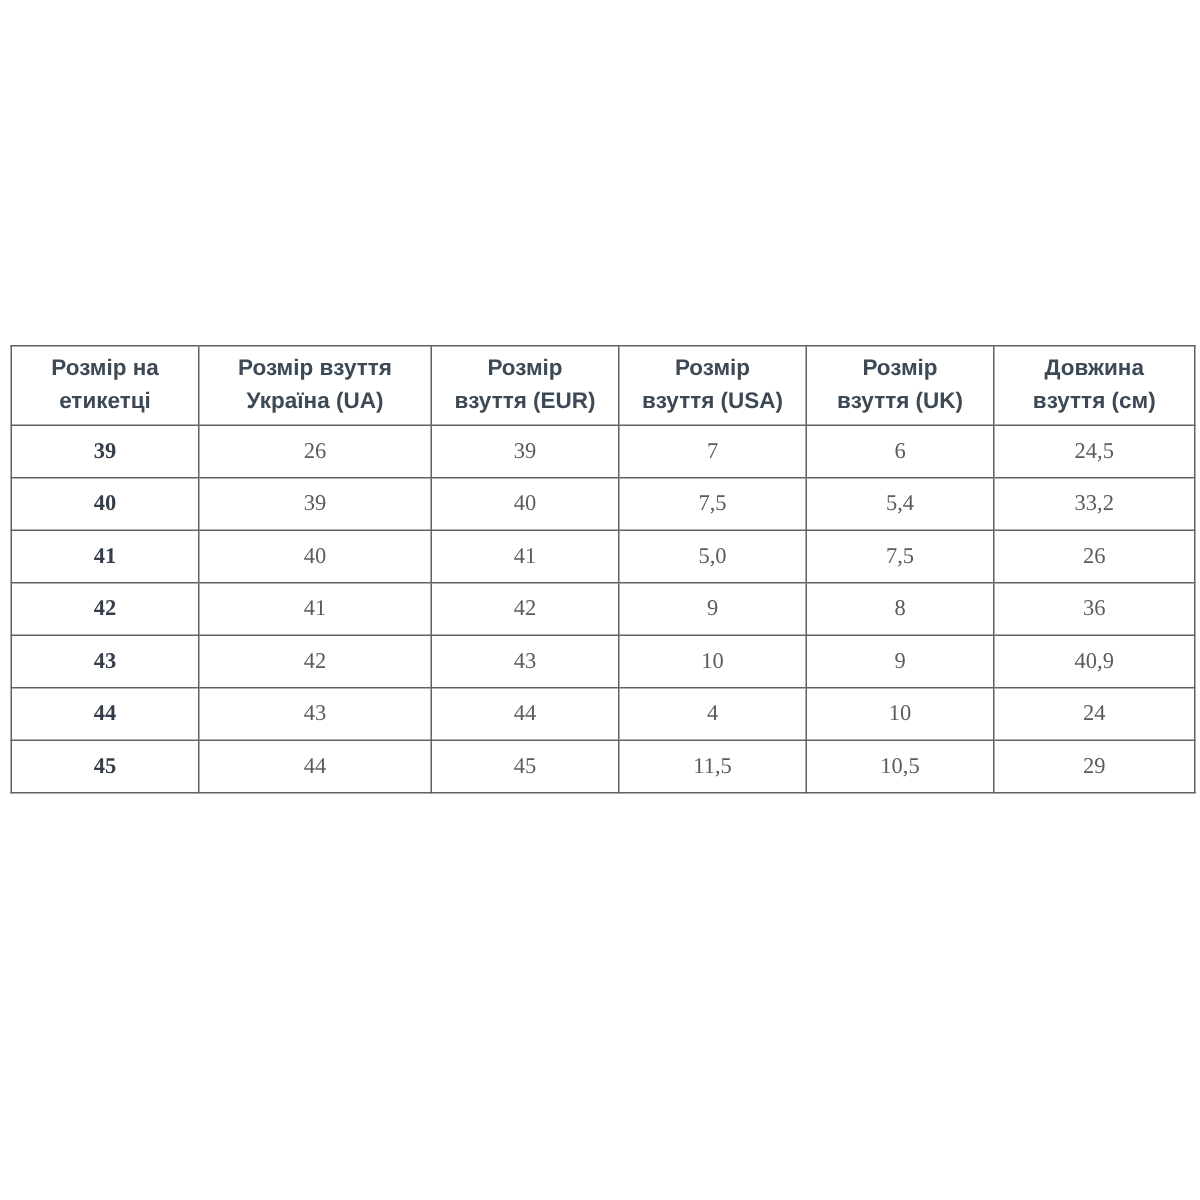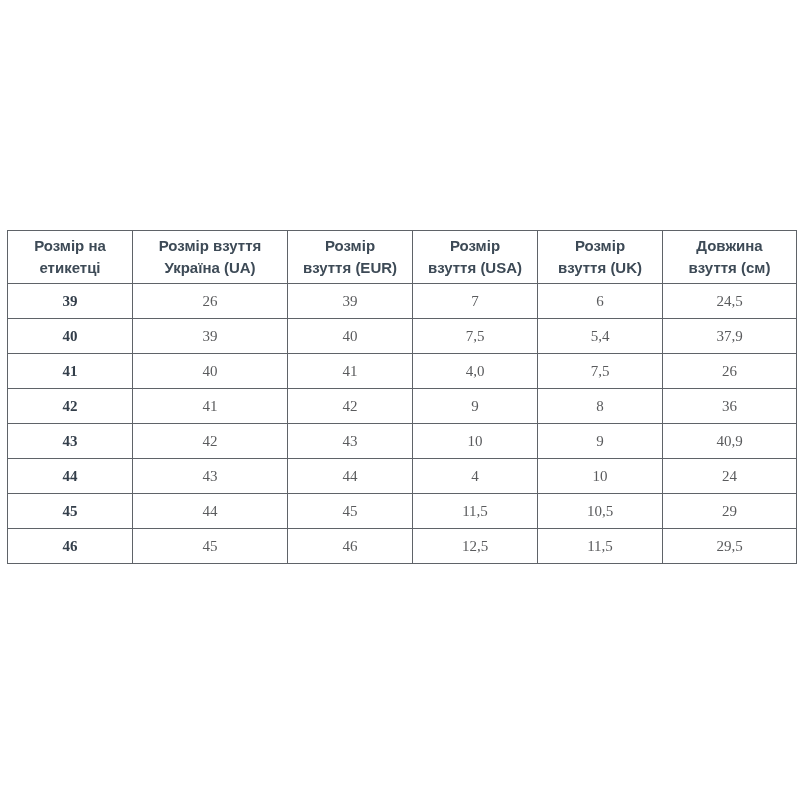--- a/index.html
+++ b/index.html
@@ -90,27 +90,27 @@
           <td>7</td>
           <td>6</td>
           <td>24,5</td>
         </tr>
         <tr>
           <td class="row-label">40</td>
           <td>39</td>
           <td>40</td>
           <td>7,5</td>
           <td>5,4</td>
-          <td>37,9</td>
+          <td>33,2</td>
         </tr>
         <tr>
           <td class="row-label">41</td>
           <td>40</td>
           <td>41</td>
-          <td>4,0</td>
+          <td>5,0</td>
           <td>7,5</td>
           <td>26</td>
         </tr>
         <tr>
           <td class="row-label">42</td>
           <td>41</td>
           <td>42</td>
           <td>9</td>
           <td>8</td>
           <td>36</td>
@@ -132,23 +132,15 @@
           <td>24</td>
         </tr>
         <tr>
           <td class="row-label">45</td>
           <td>44</td>
           <td>45</td>
           <td>11,5</td>
           <td>10,5</td>
           <td>29</td>
         </tr>
-        <tr>
-          <td class="row-label">46</td>
-          <td>45</td>
-          <td>46</td>
-          <td>12,5</td>
-          <td>11,5</td>
-          <td>29,5</td>
-        </tr>
       </tbody>
   </table>
 </div>
 
 </body></html>

